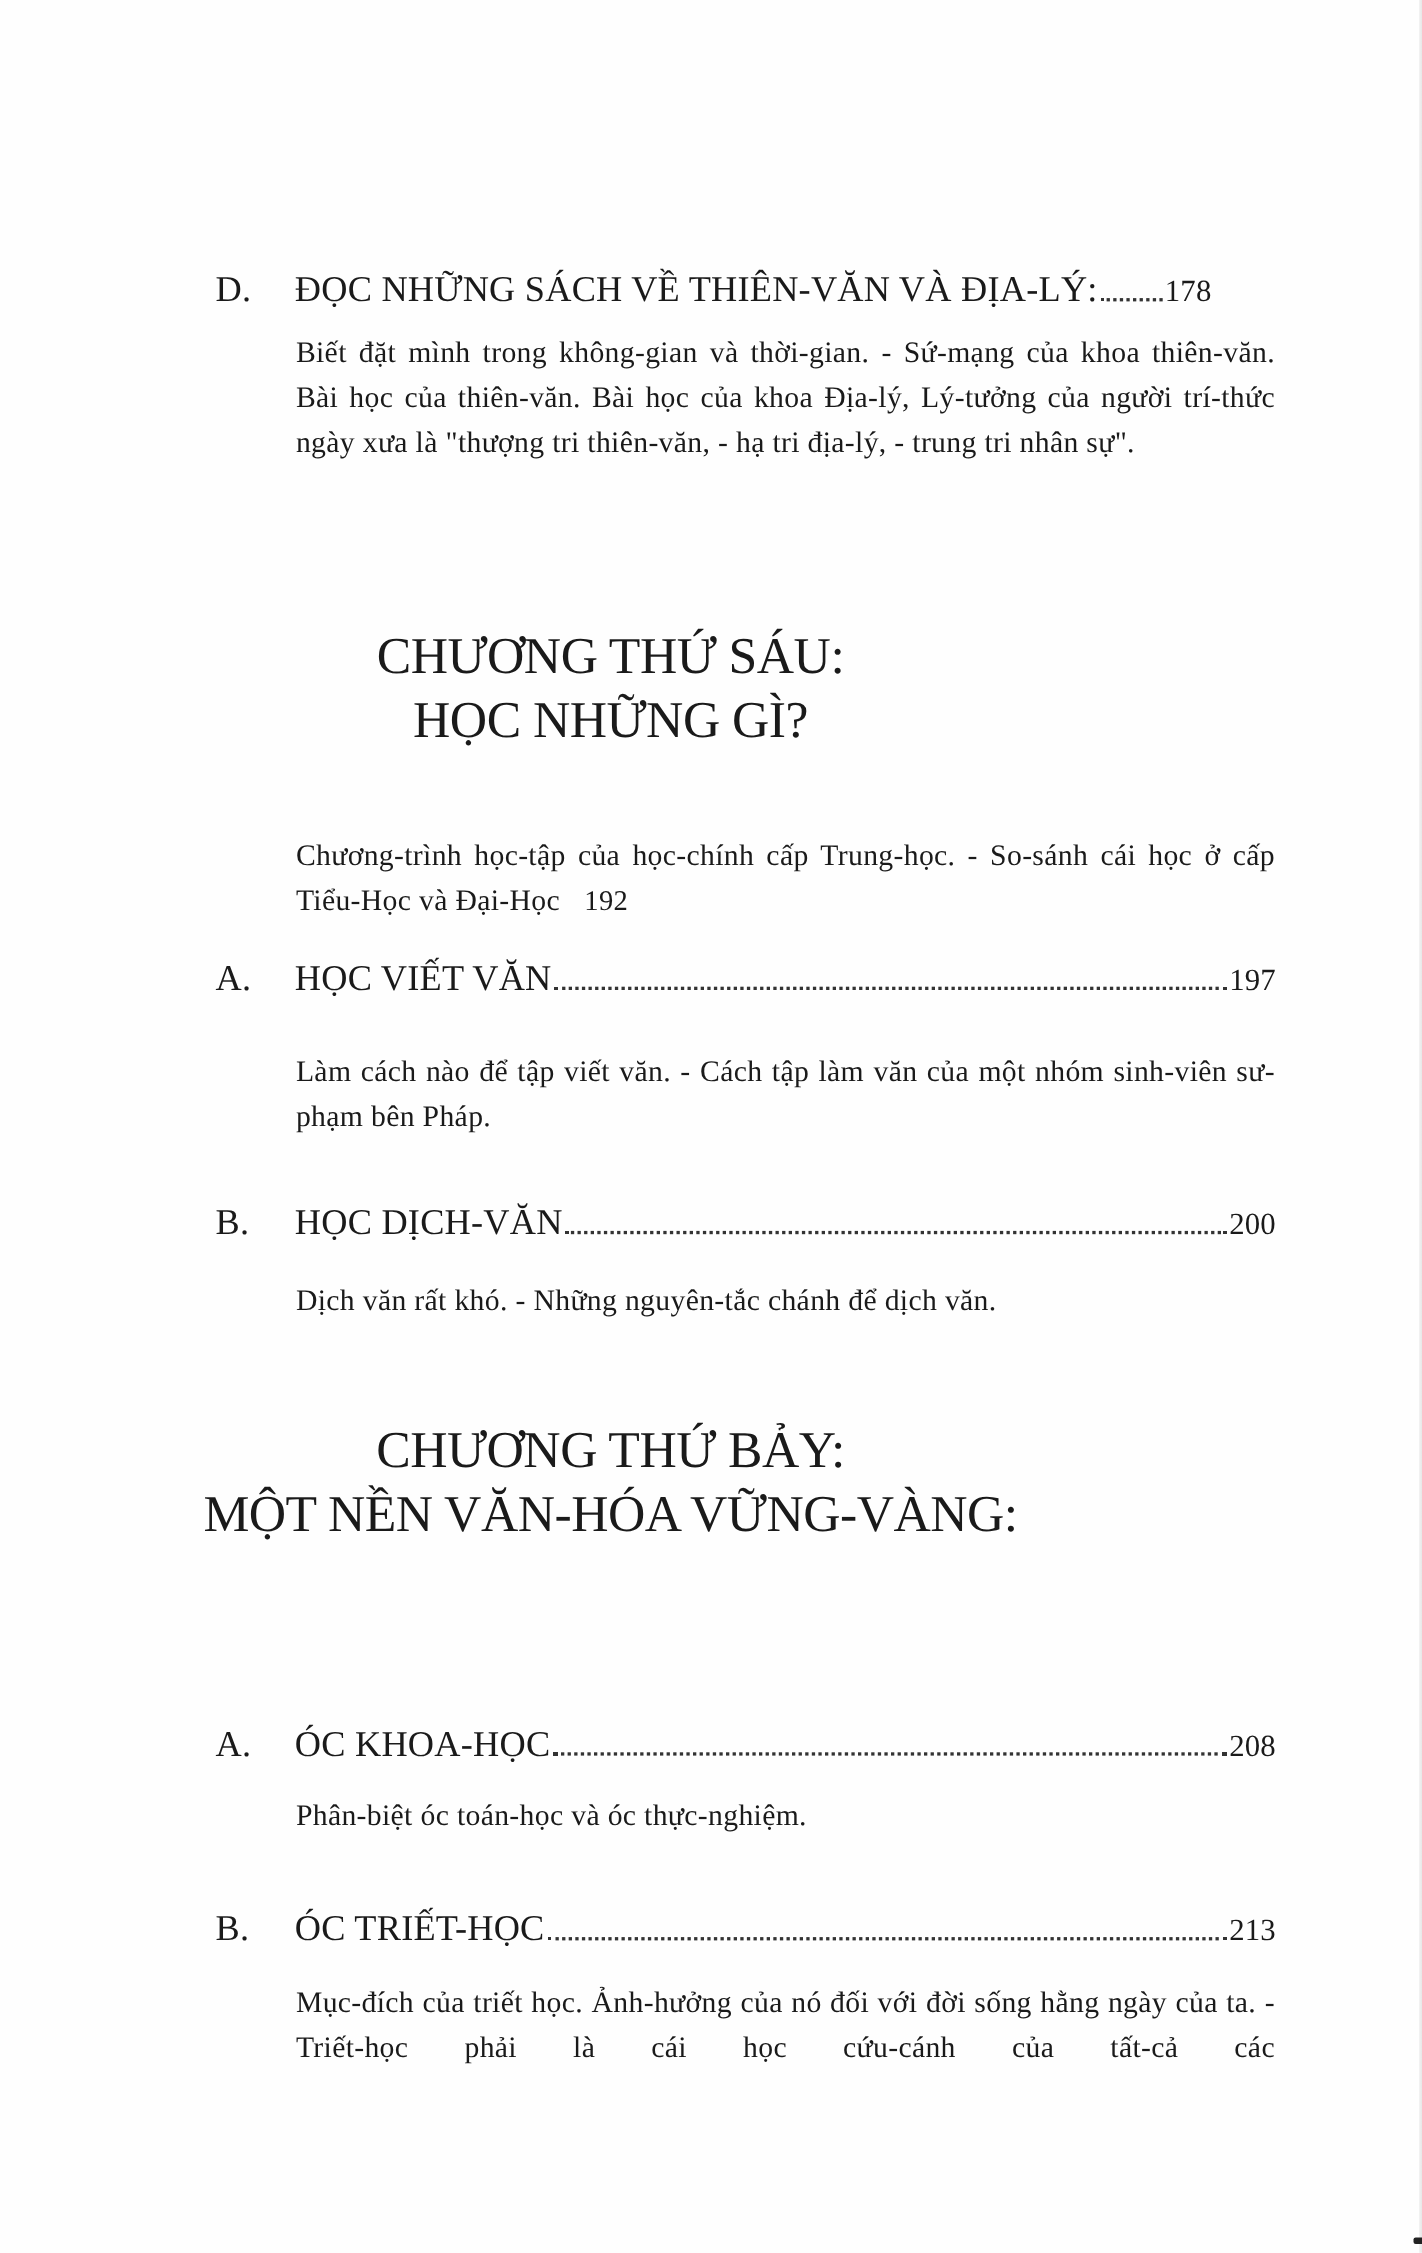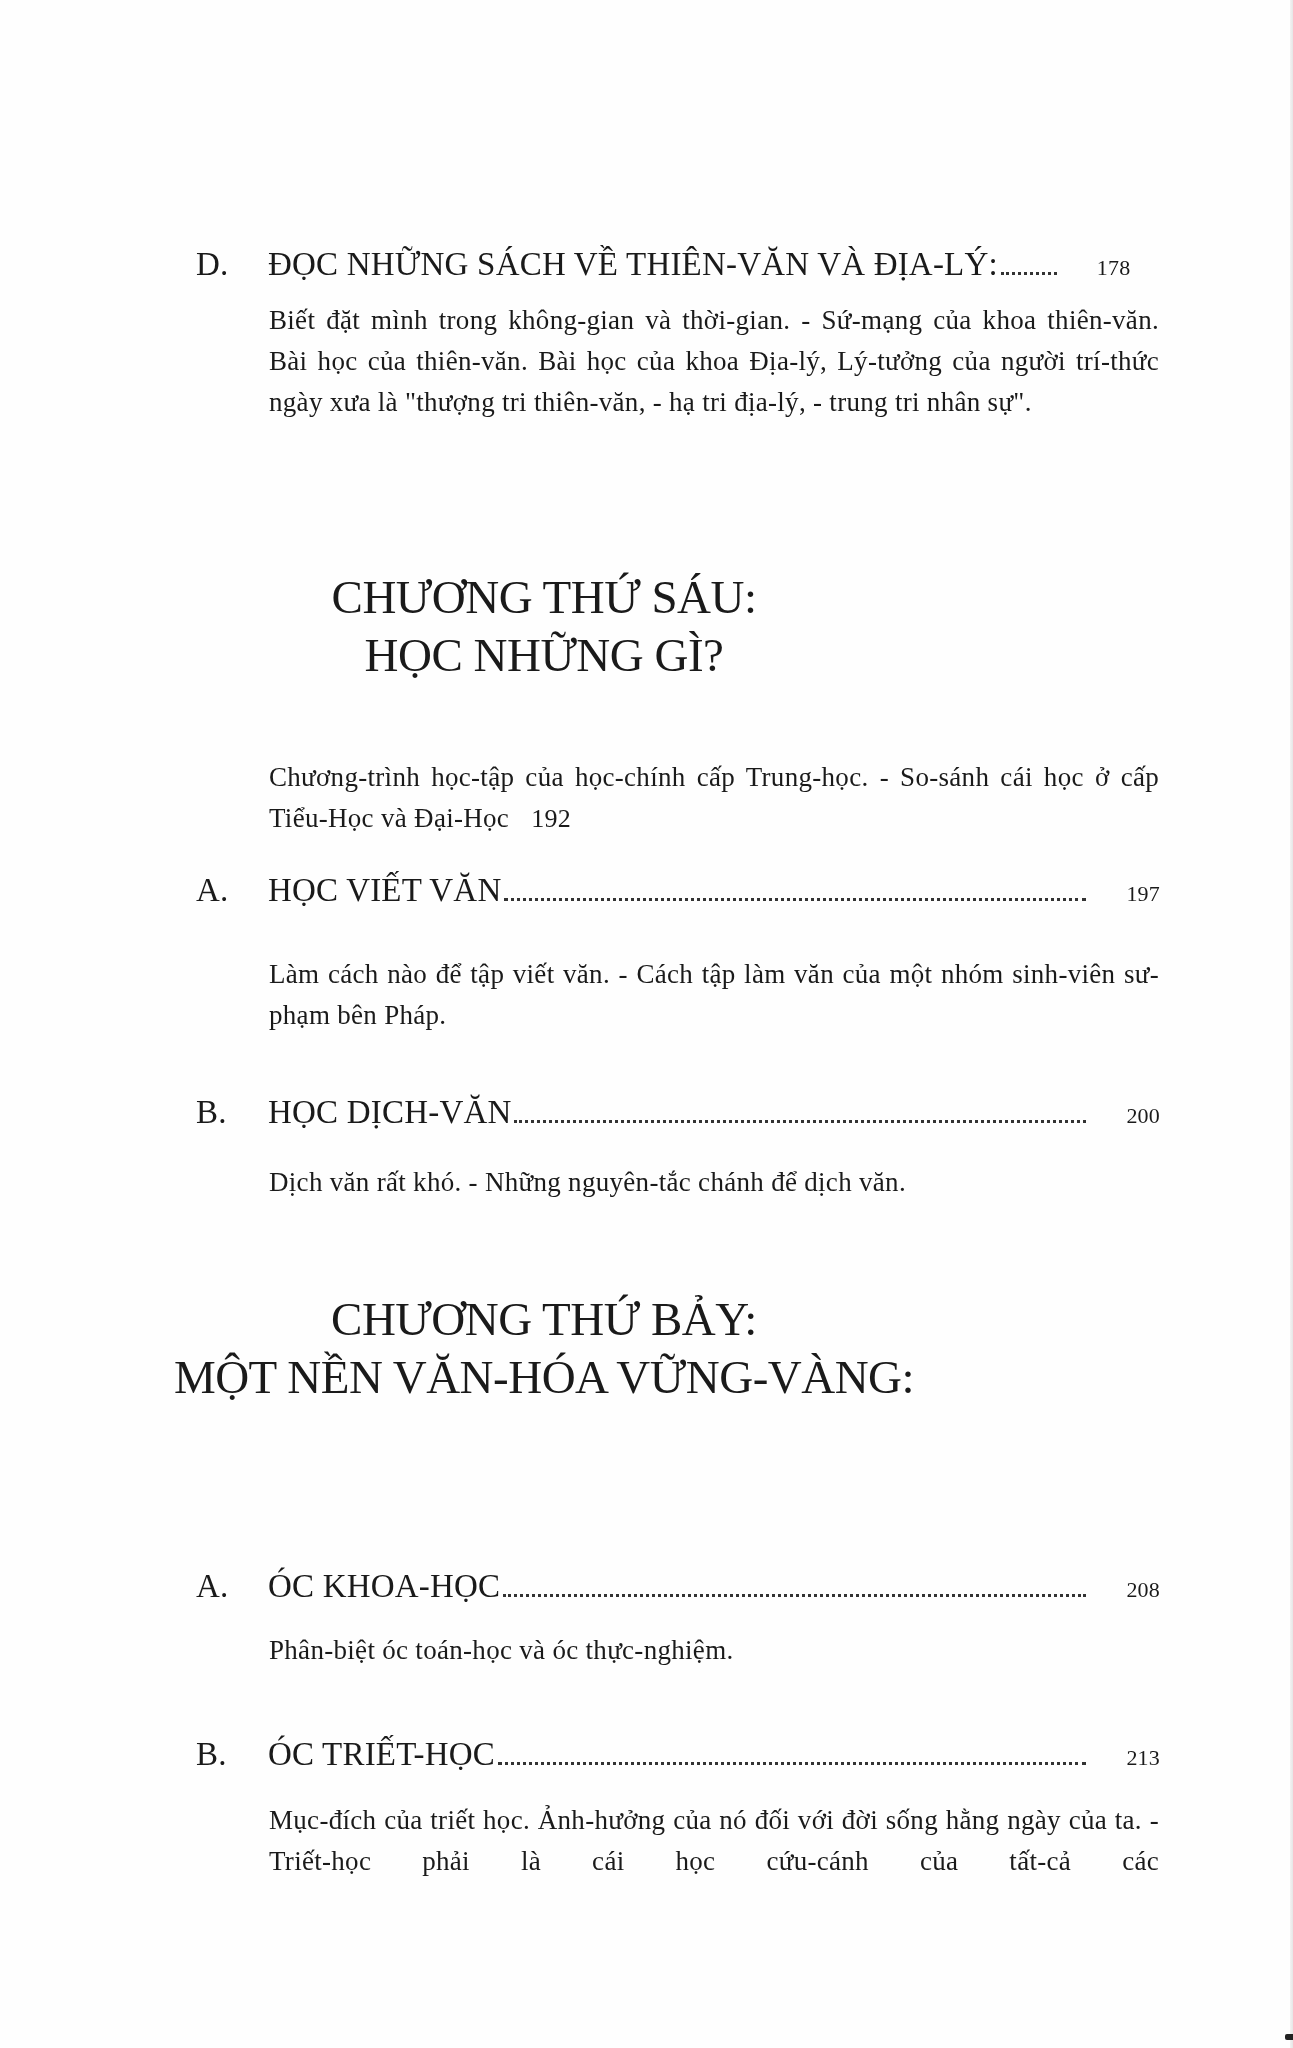--- a/index.html
+++ b/index.html
@@ -51,40 +51,39 @@
     .entry .title {
       white-space: nowrap;
     }
     .entry .leader {
       flex: 1 1 auto;
       border-bottom: 3px dotted #333;
       margin: 0 2px 7px 3px;
       height: 0;
     }
     .entry .page-num {
-      font-size: 22px;
+      font-size: 28px;
       white-space: nowrap;
-      margin-left: 38px;
     }
     .entry.short-leader .leader {
       flex: 0 0 56px;
     }
     .desc {
       position: absolute;
       left: 269px;
       width: 890px;
       font-size: 27px;
       line-height: 41px;
       text-align: justify;
       text-align-last: left;
       letter-spacing: 0.3px;
     }
     .chapter {
       position: absolute;
-      left: 1px;
+      left: 12px;
       width: 1086px;
       text-align: center;
       font-size: 47px;
       line-height: 58px;
       letter-spacing: -0.5px;
       font-weight: normal;
     }
     .chapter div { white-space: nowrap; }
     .inline-page {
       margin-left: 22px;

